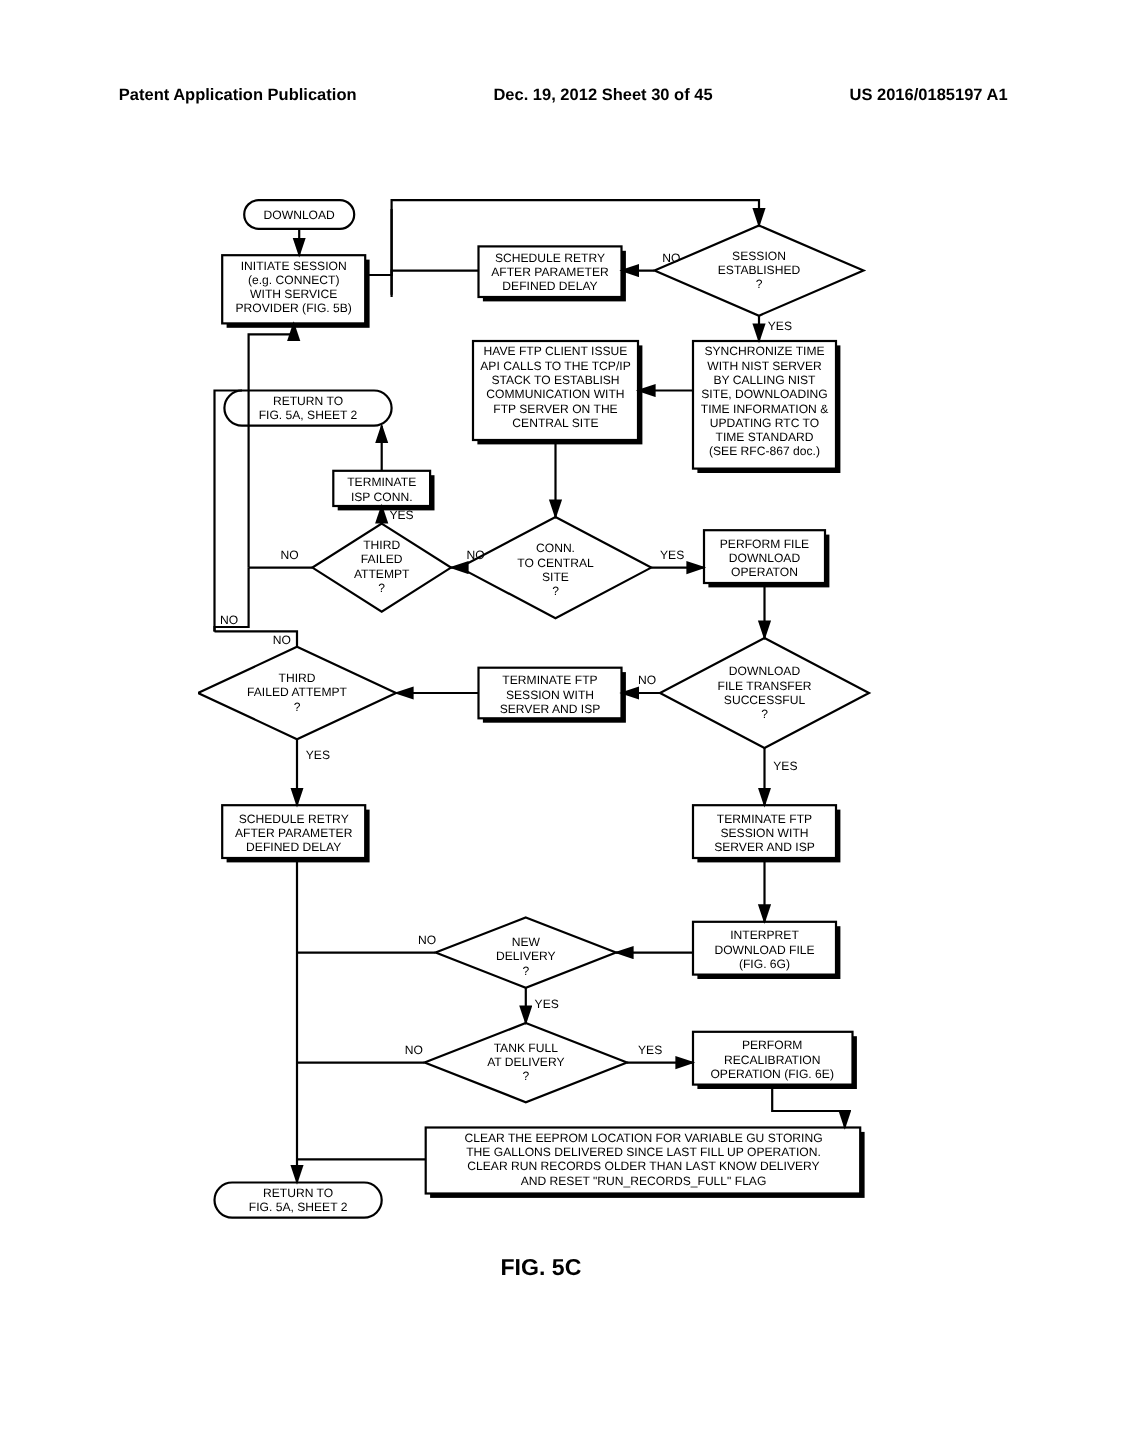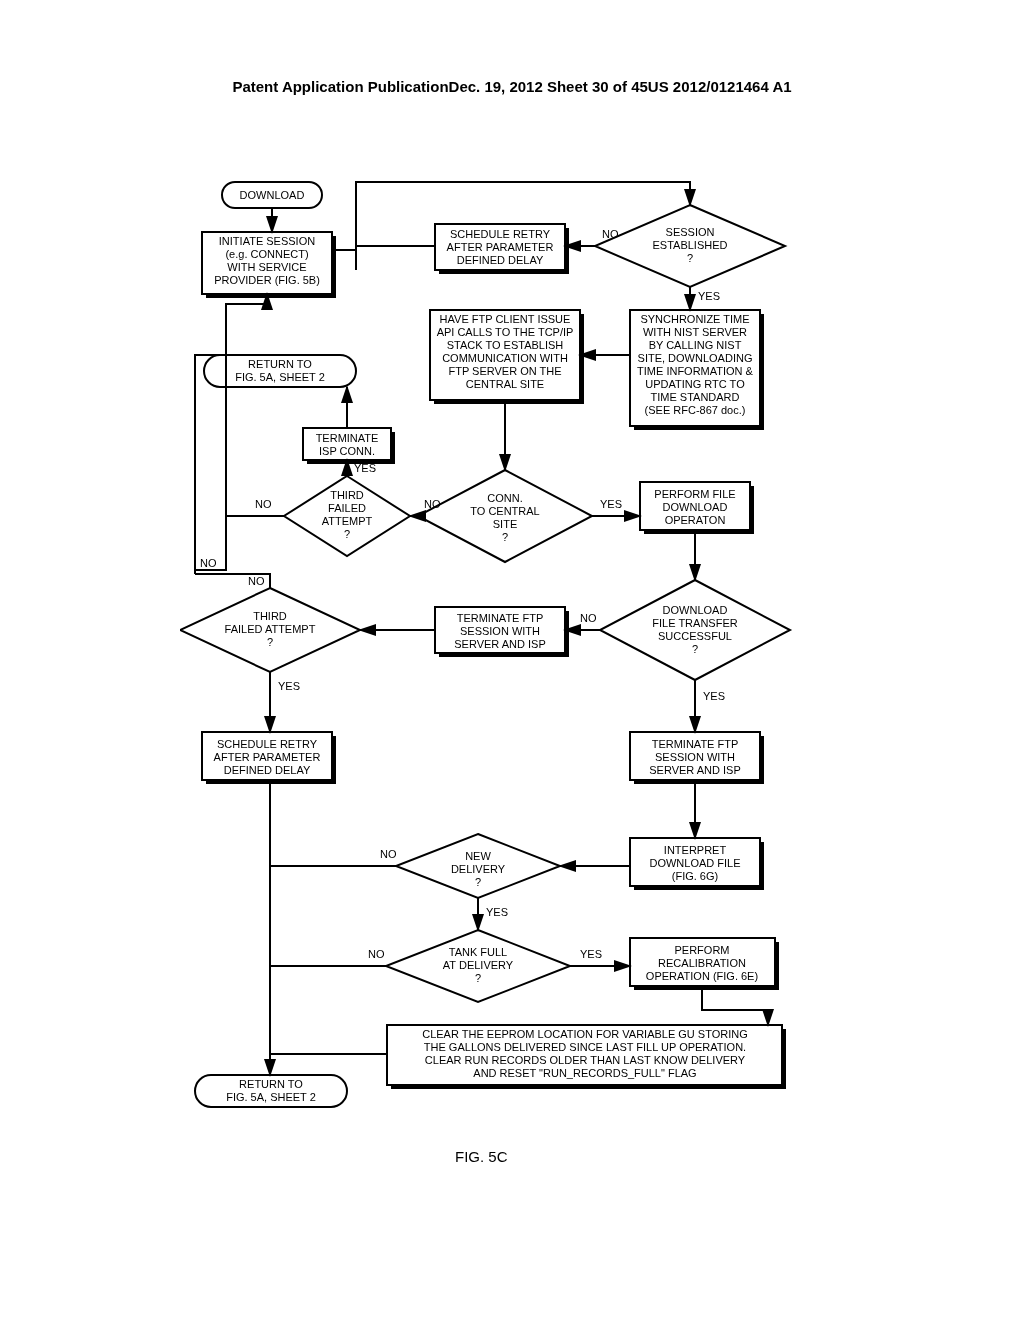--- a/index.html
+++ b/index.html
@@ -1,33 +1,33 @@
 <!DOCTYPE html>
 <html><head>
 <meta charset="utf-8">
 <style>
 body{margin:0;background:#fff;font-family:Arial,sans-serif;font-size:11px;color:#000}
 .page{width:1024px;height:1320px;position:relative}
-.header{position:absolute;top:78px;left:108px;right:108px;display:flex;justify-content:center;font-size:15px;font-weight:bold}
+.header{position:absolute;top:78px;left:108px;right:108px;display:flex;justify-content:space-between;font-size:15px;font-weight:bold}
 .svg-container{position:absolute;top:170px;left:180px}
-.fig-label{position:absolute;bottom:155px;left:455px;font-size:15px;font-weight:normal}
+.fig-label{position:absolute;bottom:155px;left:455px;font-size:21px;font-weight:bold}
 .box{fill:#fff;stroke:#000;stroke-width:2}
 .shadow{fill:#000}
 .diamond{fill:#fff;stroke:#000;stroke-width:2}
 .t{font-family:Arial,sans-serif;font-size:11px;text-anchor:middle}
 .lbl{font-family:Arial,sans-serif;font-size:11px}
 </style>
 </head>
 <body>
 
 <div class="page">
   <div class="header">
     <span>Patent Application Publication</span>
     <span>Dec. 19, 2012  Sheet 30 of 45</span>
-    <span>US 2012/0121464 A1</span>
+    <span>US 2016/0185197 A1</span>
   </div>
 
   <div class="svg-container">
     <svg width="650" height="1000" viewBox="0 0 650 1000">
       <defs>
         <marker id="arrow" markerWidth="10" markerHeight="10" refX="8" refY="3" orient="auto">
           <path d="M0,0 L0,6 L9,3 z" fill="#000"></path>
         </marker>
       </defs>
 

